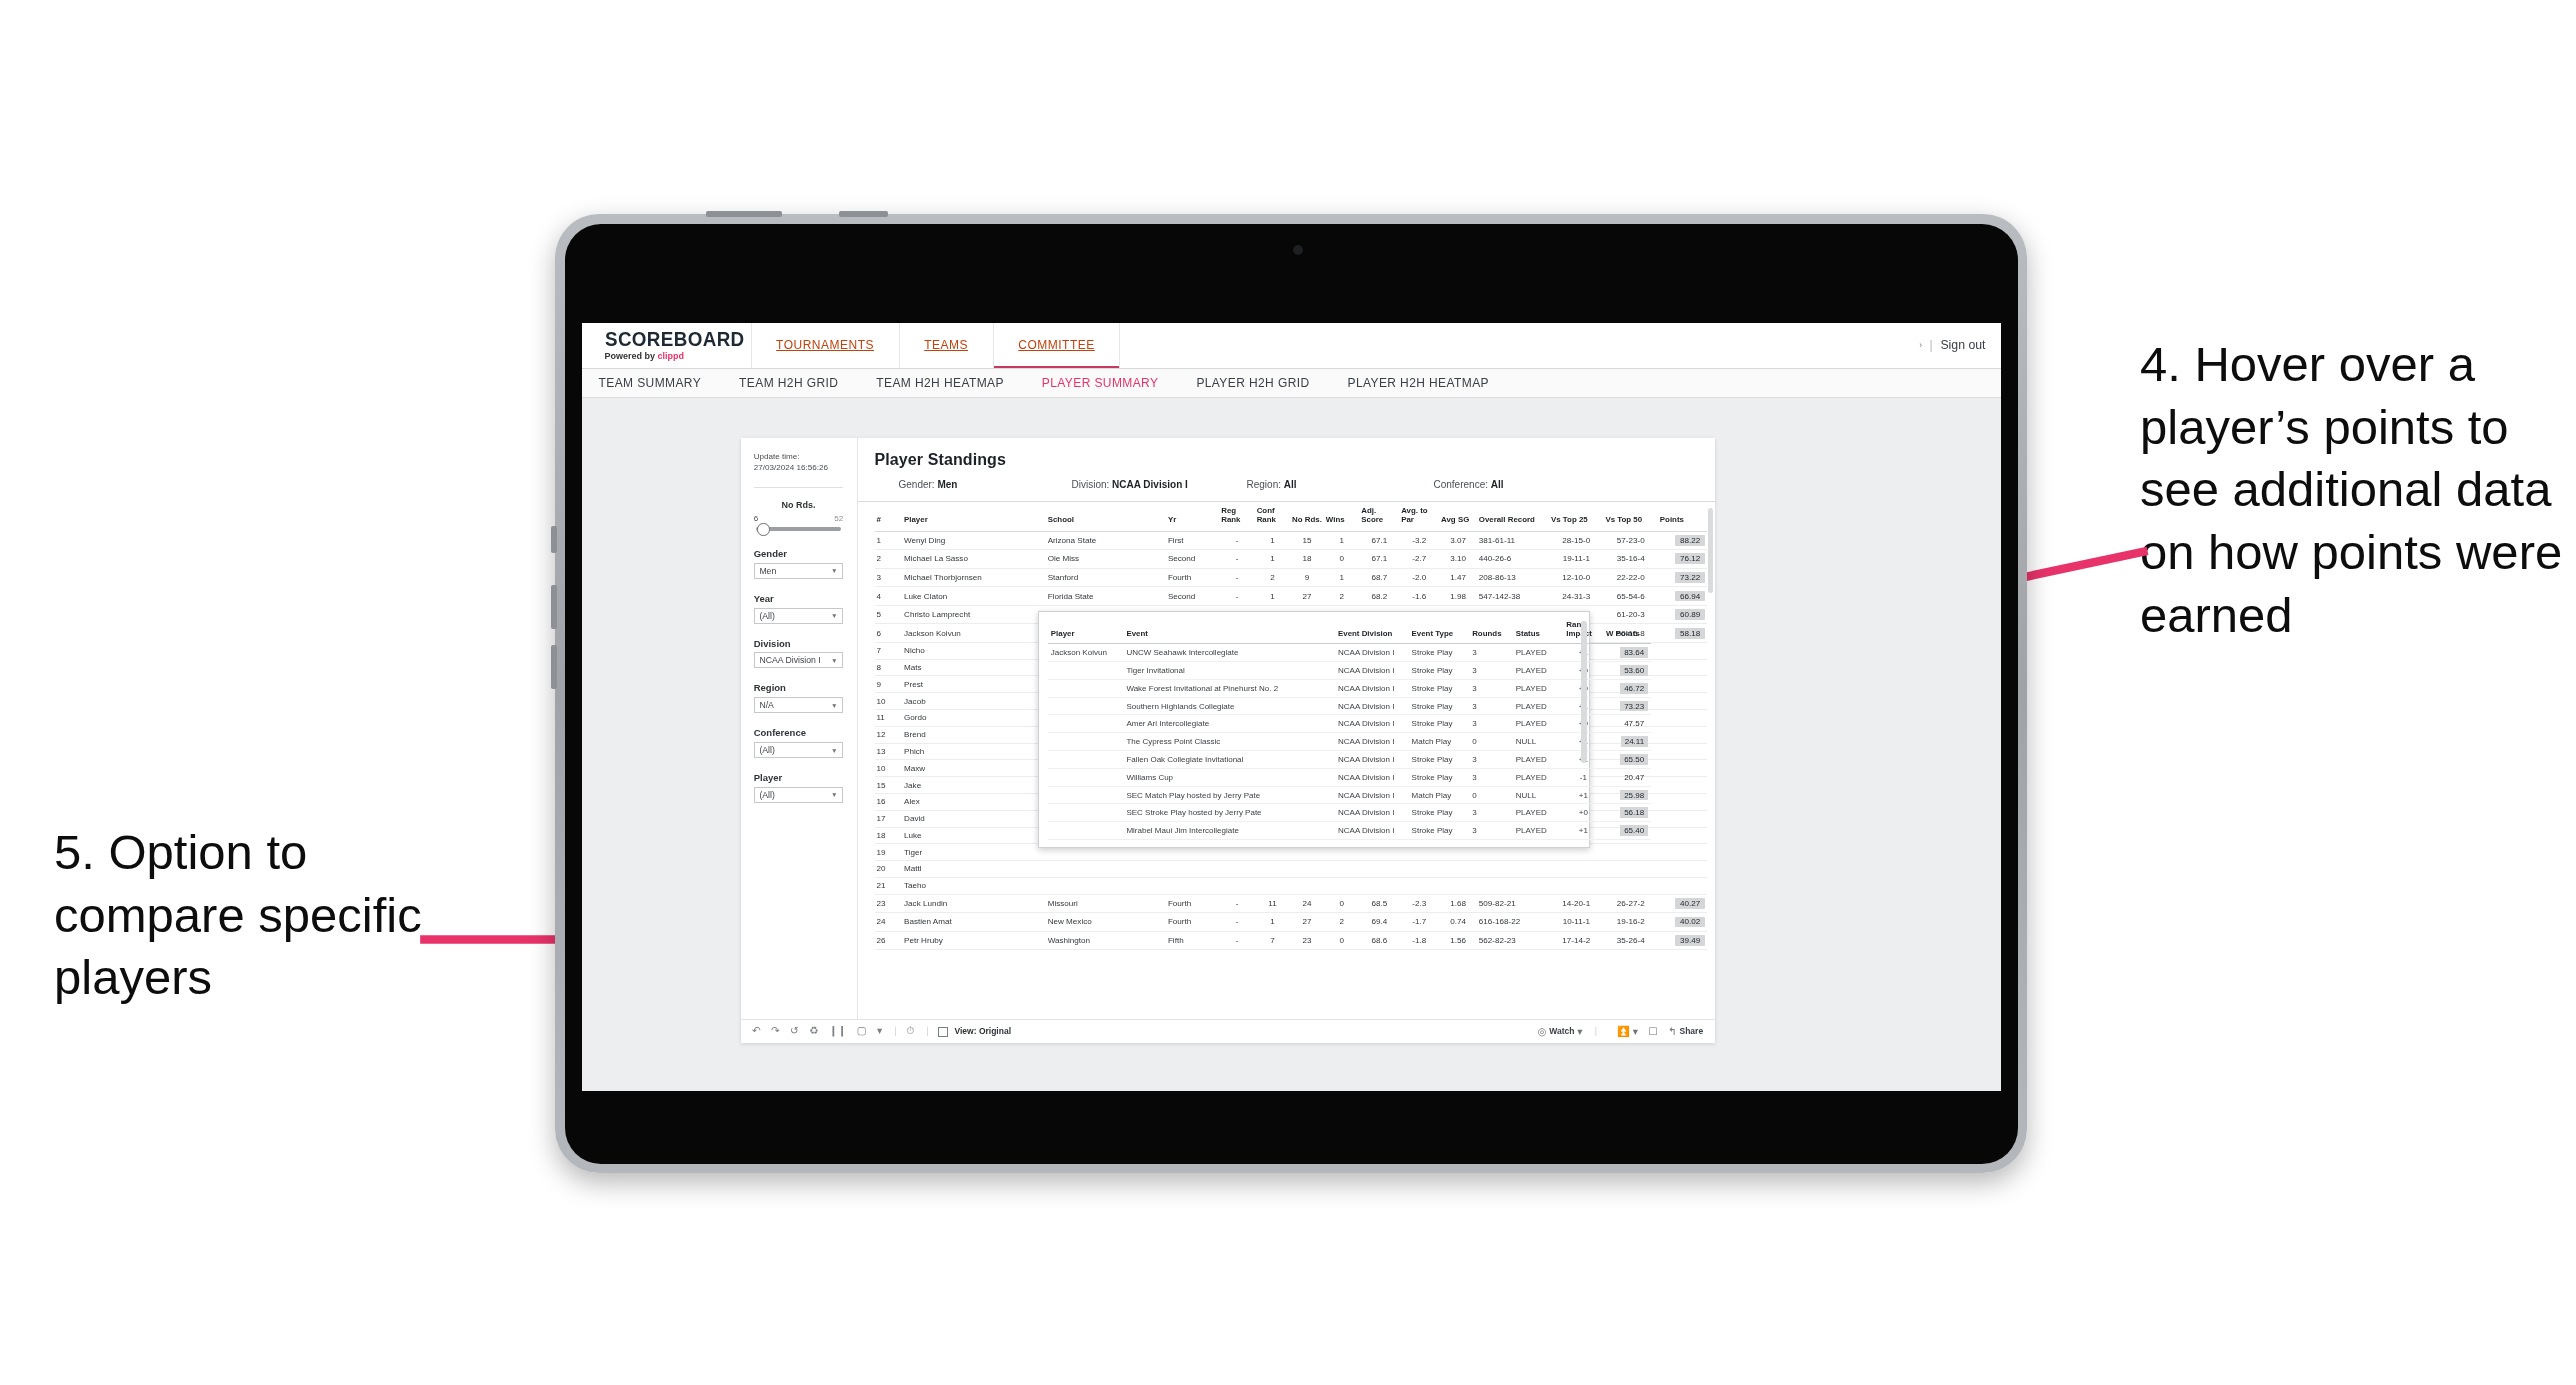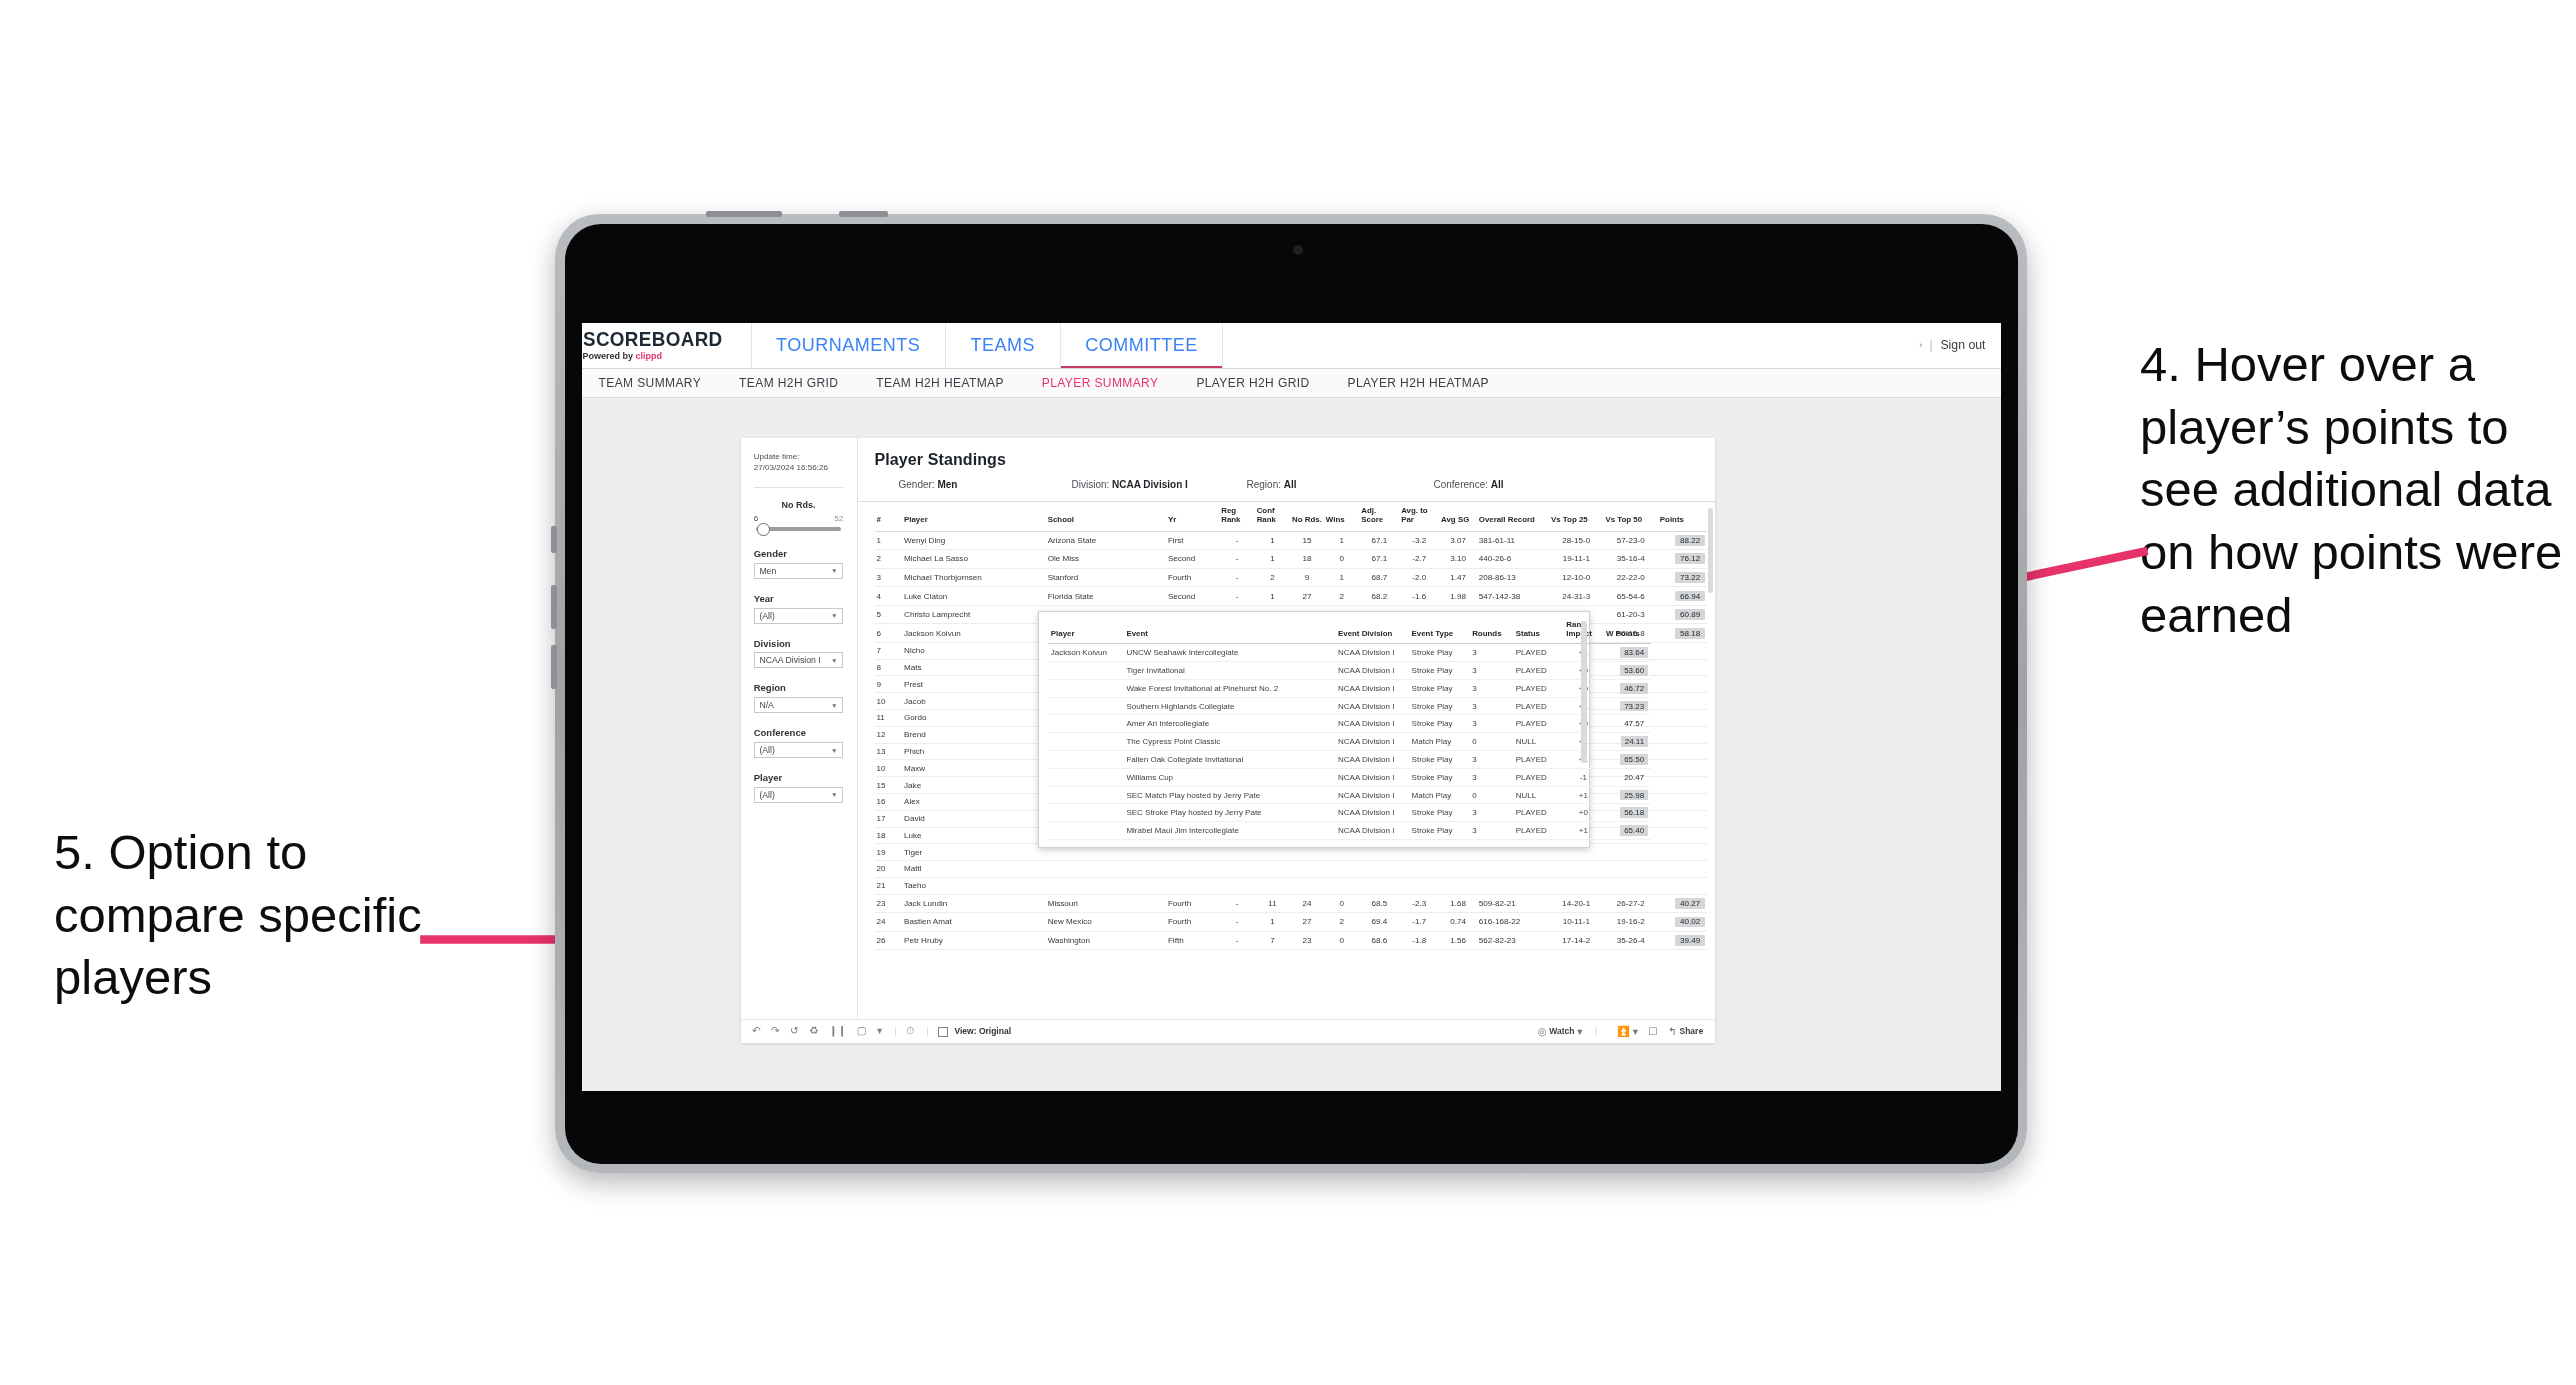--- a/index.html
+++ b/index.html
@@ -36,25 +36,25 @@
   #cam{position:absolute;left:728px;top:21px;width:10.4px;height:10.4px;border-radius:50%;background:#1d1f22;}
 
   
   #screen{
     position:absolute;left:17px;top:99px;width:1419px;height:768px;
     background:#eceef0;overflow:hidden;
   }
 
   
   #topbar{height:45px;background:#ffffff;display:flex;align-items:stretch;border-bottom:0.9px solid #d8d8d8;position:relative;}
-  #brand{width:170px;display:flex;flex-direction:column;justify-content:center;padding-left:1px;border-right:0.9px solid #e6e6e6;box-sizing:border-box;}
+  #brand{width:170px;display:flex;flex-direction:column;justify-content:center;padding-left:23px;border-right:0.9px solid #e6e6e6;box-sizing:border-box;}
   #brand-title{font-size:20px;font-weight:800;letter-spacing:0.4px;color:#1f2933;font-family:"Liberation Sans",sans-serif;line-height:1;transform:scaleX(.94);transform-origin:left;}
   #brand-sub{font-size:9px;font-weight:700;color:#333;margin-top:2.8px;}
   #brand-sub .clippd{color:#e8336a;}
-  .topnav-item{display:flex;align-items:center;padding:0 24.6px;font-size:18px;color:#3b82f6;letter-spacing:0.5px;border-right:0.9px solid #e6e6e6;position:relative;font-weight:400;}
+  .topnav-item{display:flex;align-items:center;padding:0 24.6px;font-size:12px;color:#c2410c;letter-spacing:0.5px;border-right:0.9px solid #e6e6e6;position:relative;font-weight:400;text-decoration:underline;}
   .topnav-item.active:after{content:"";position:absolute;left:0;right:0;bottom:-0.9px;height:2.8px;background:#c8395f;}
   #topbar-right{margin-left:auto;display:flex;align-items:center;padding-right:15px;gap:7.6px;font-size:12.3px;color:#3a4047;}
   #topbar-right .sep{color:#b9bcc0;}
   #chev-small{font-size:8.5px;color:#6c7278;}
 
   
   #subnav{height:28px;background:#fafafa;border-bottom:0.9px solid #dcdcdc;display:flex;align-items:center;padding-left:17px;gap:0;}
   .subnav-item{font-size:12px;color:#3a4047;letter-spacing:0.4px;padding:0 21px 0 0;margin-right:17px;}
   .subnav-item.active{color:#e8336a;}
 

